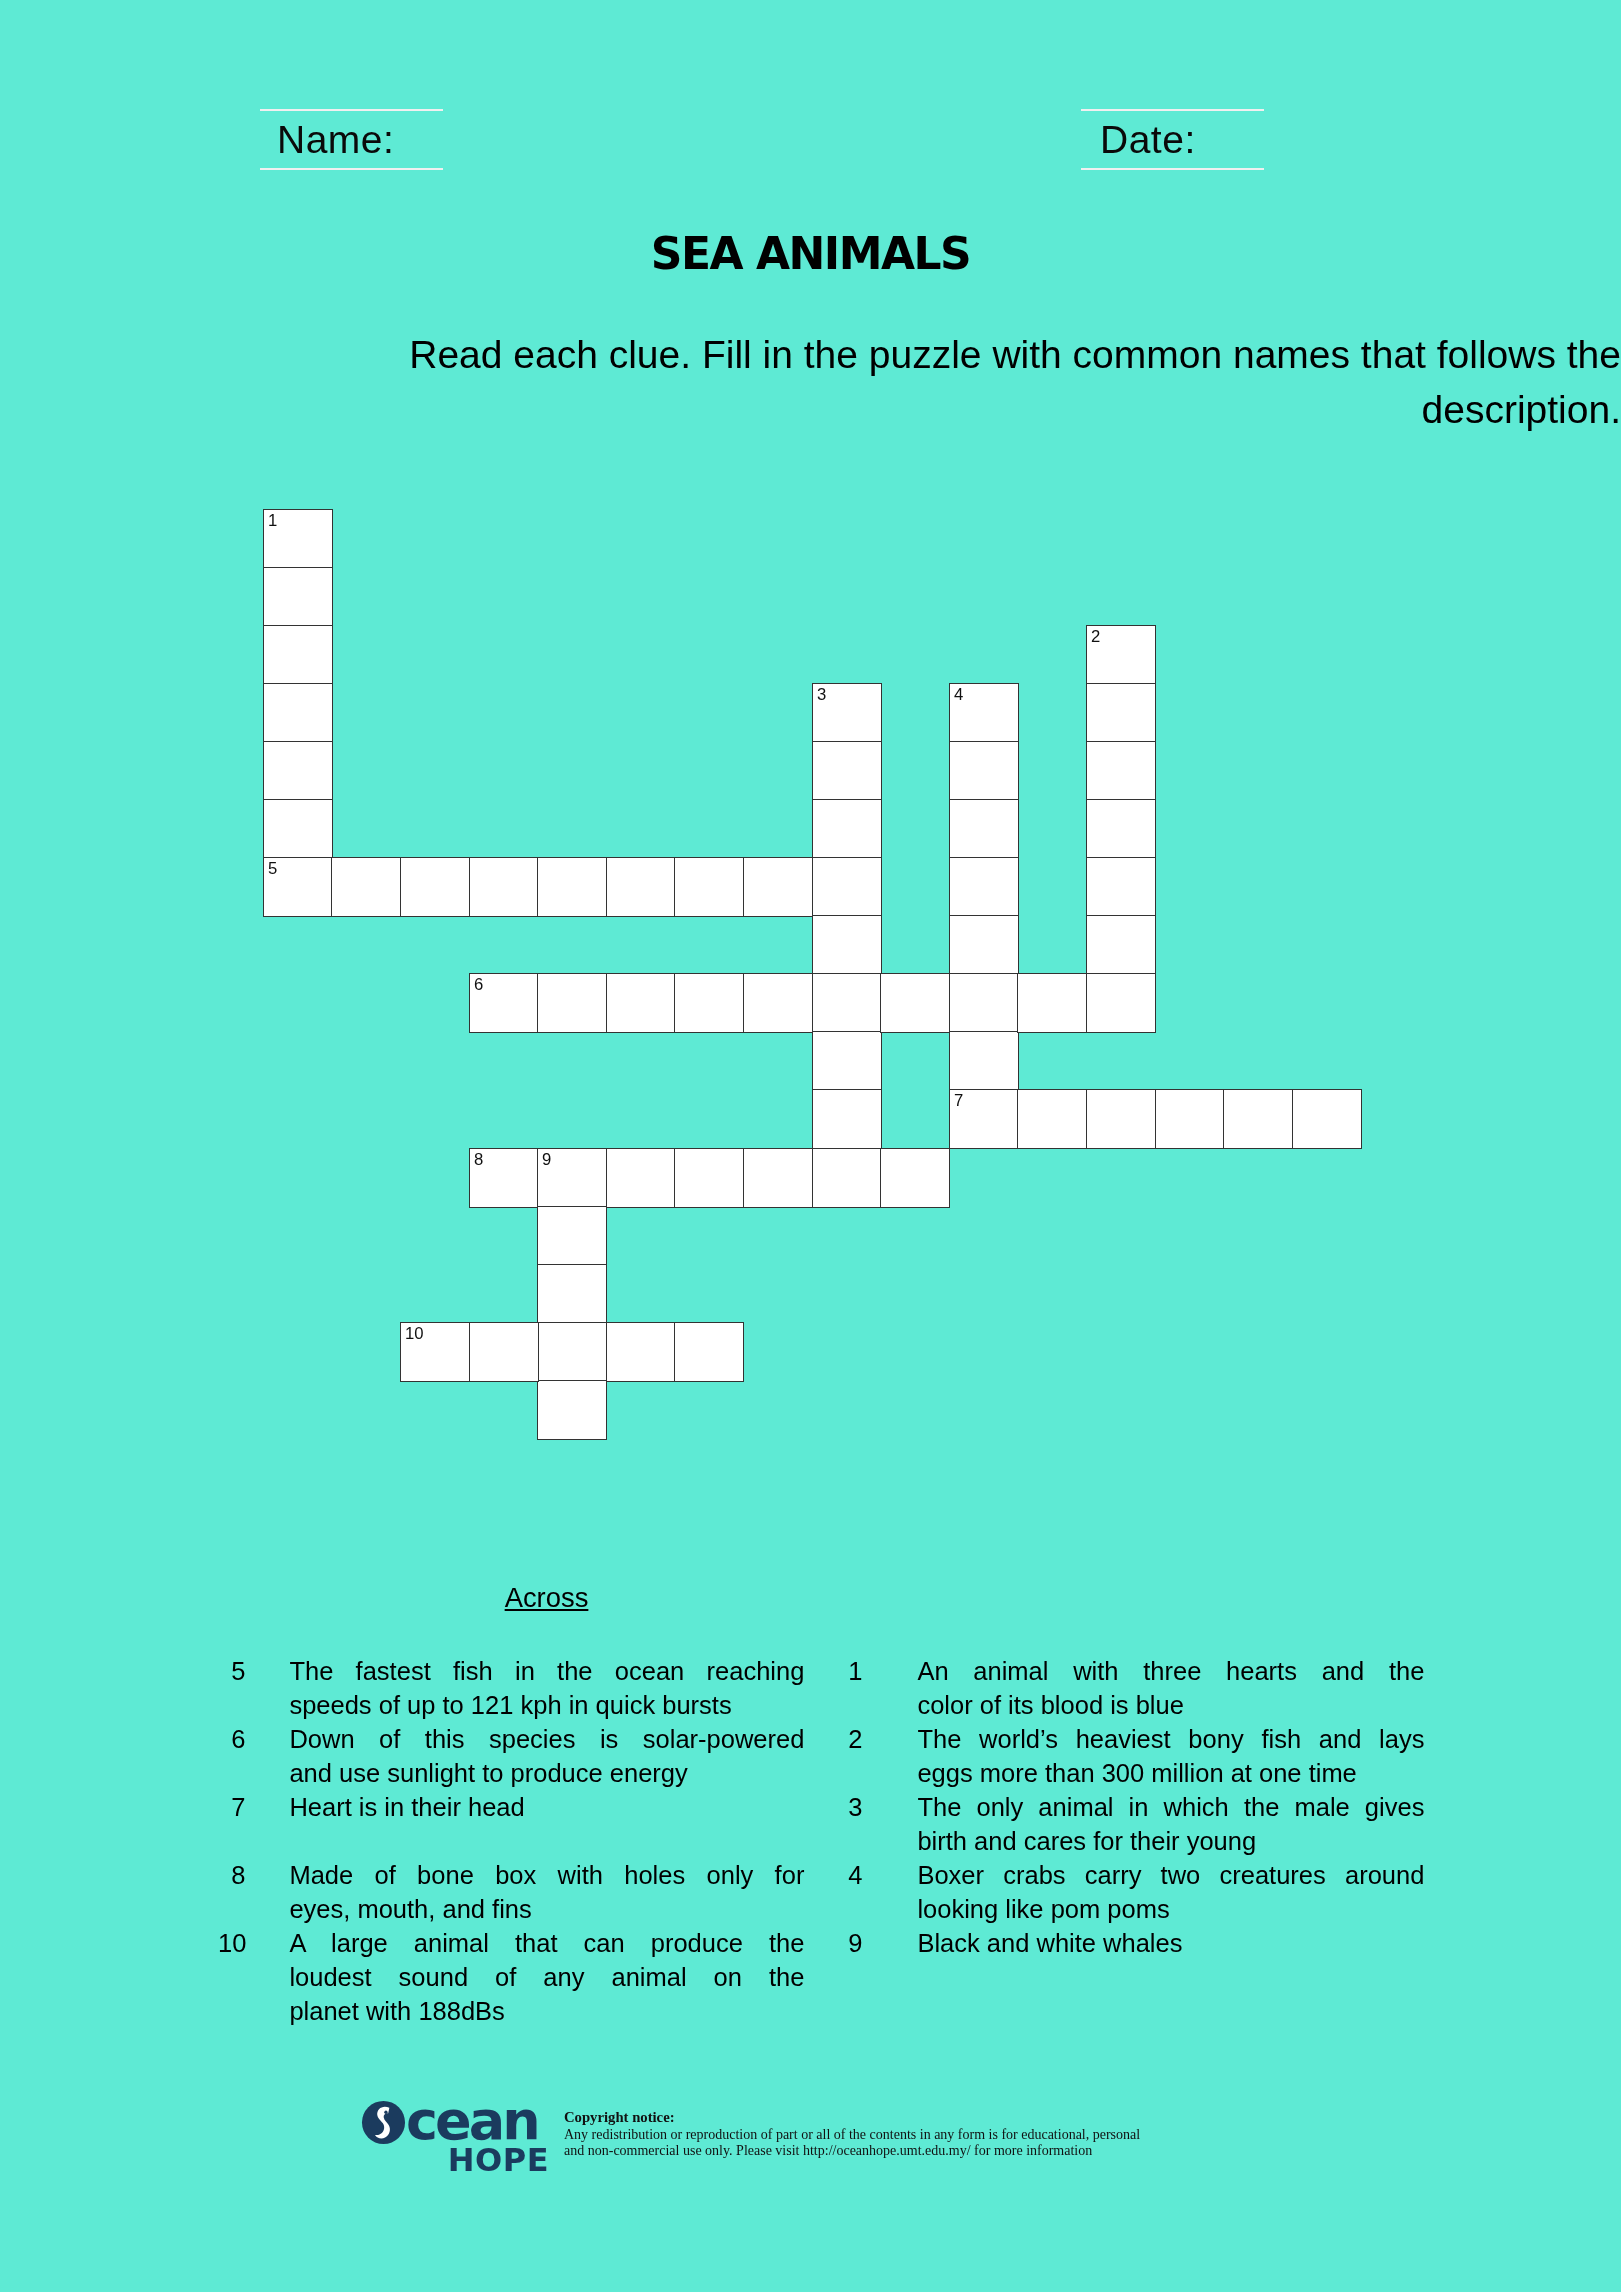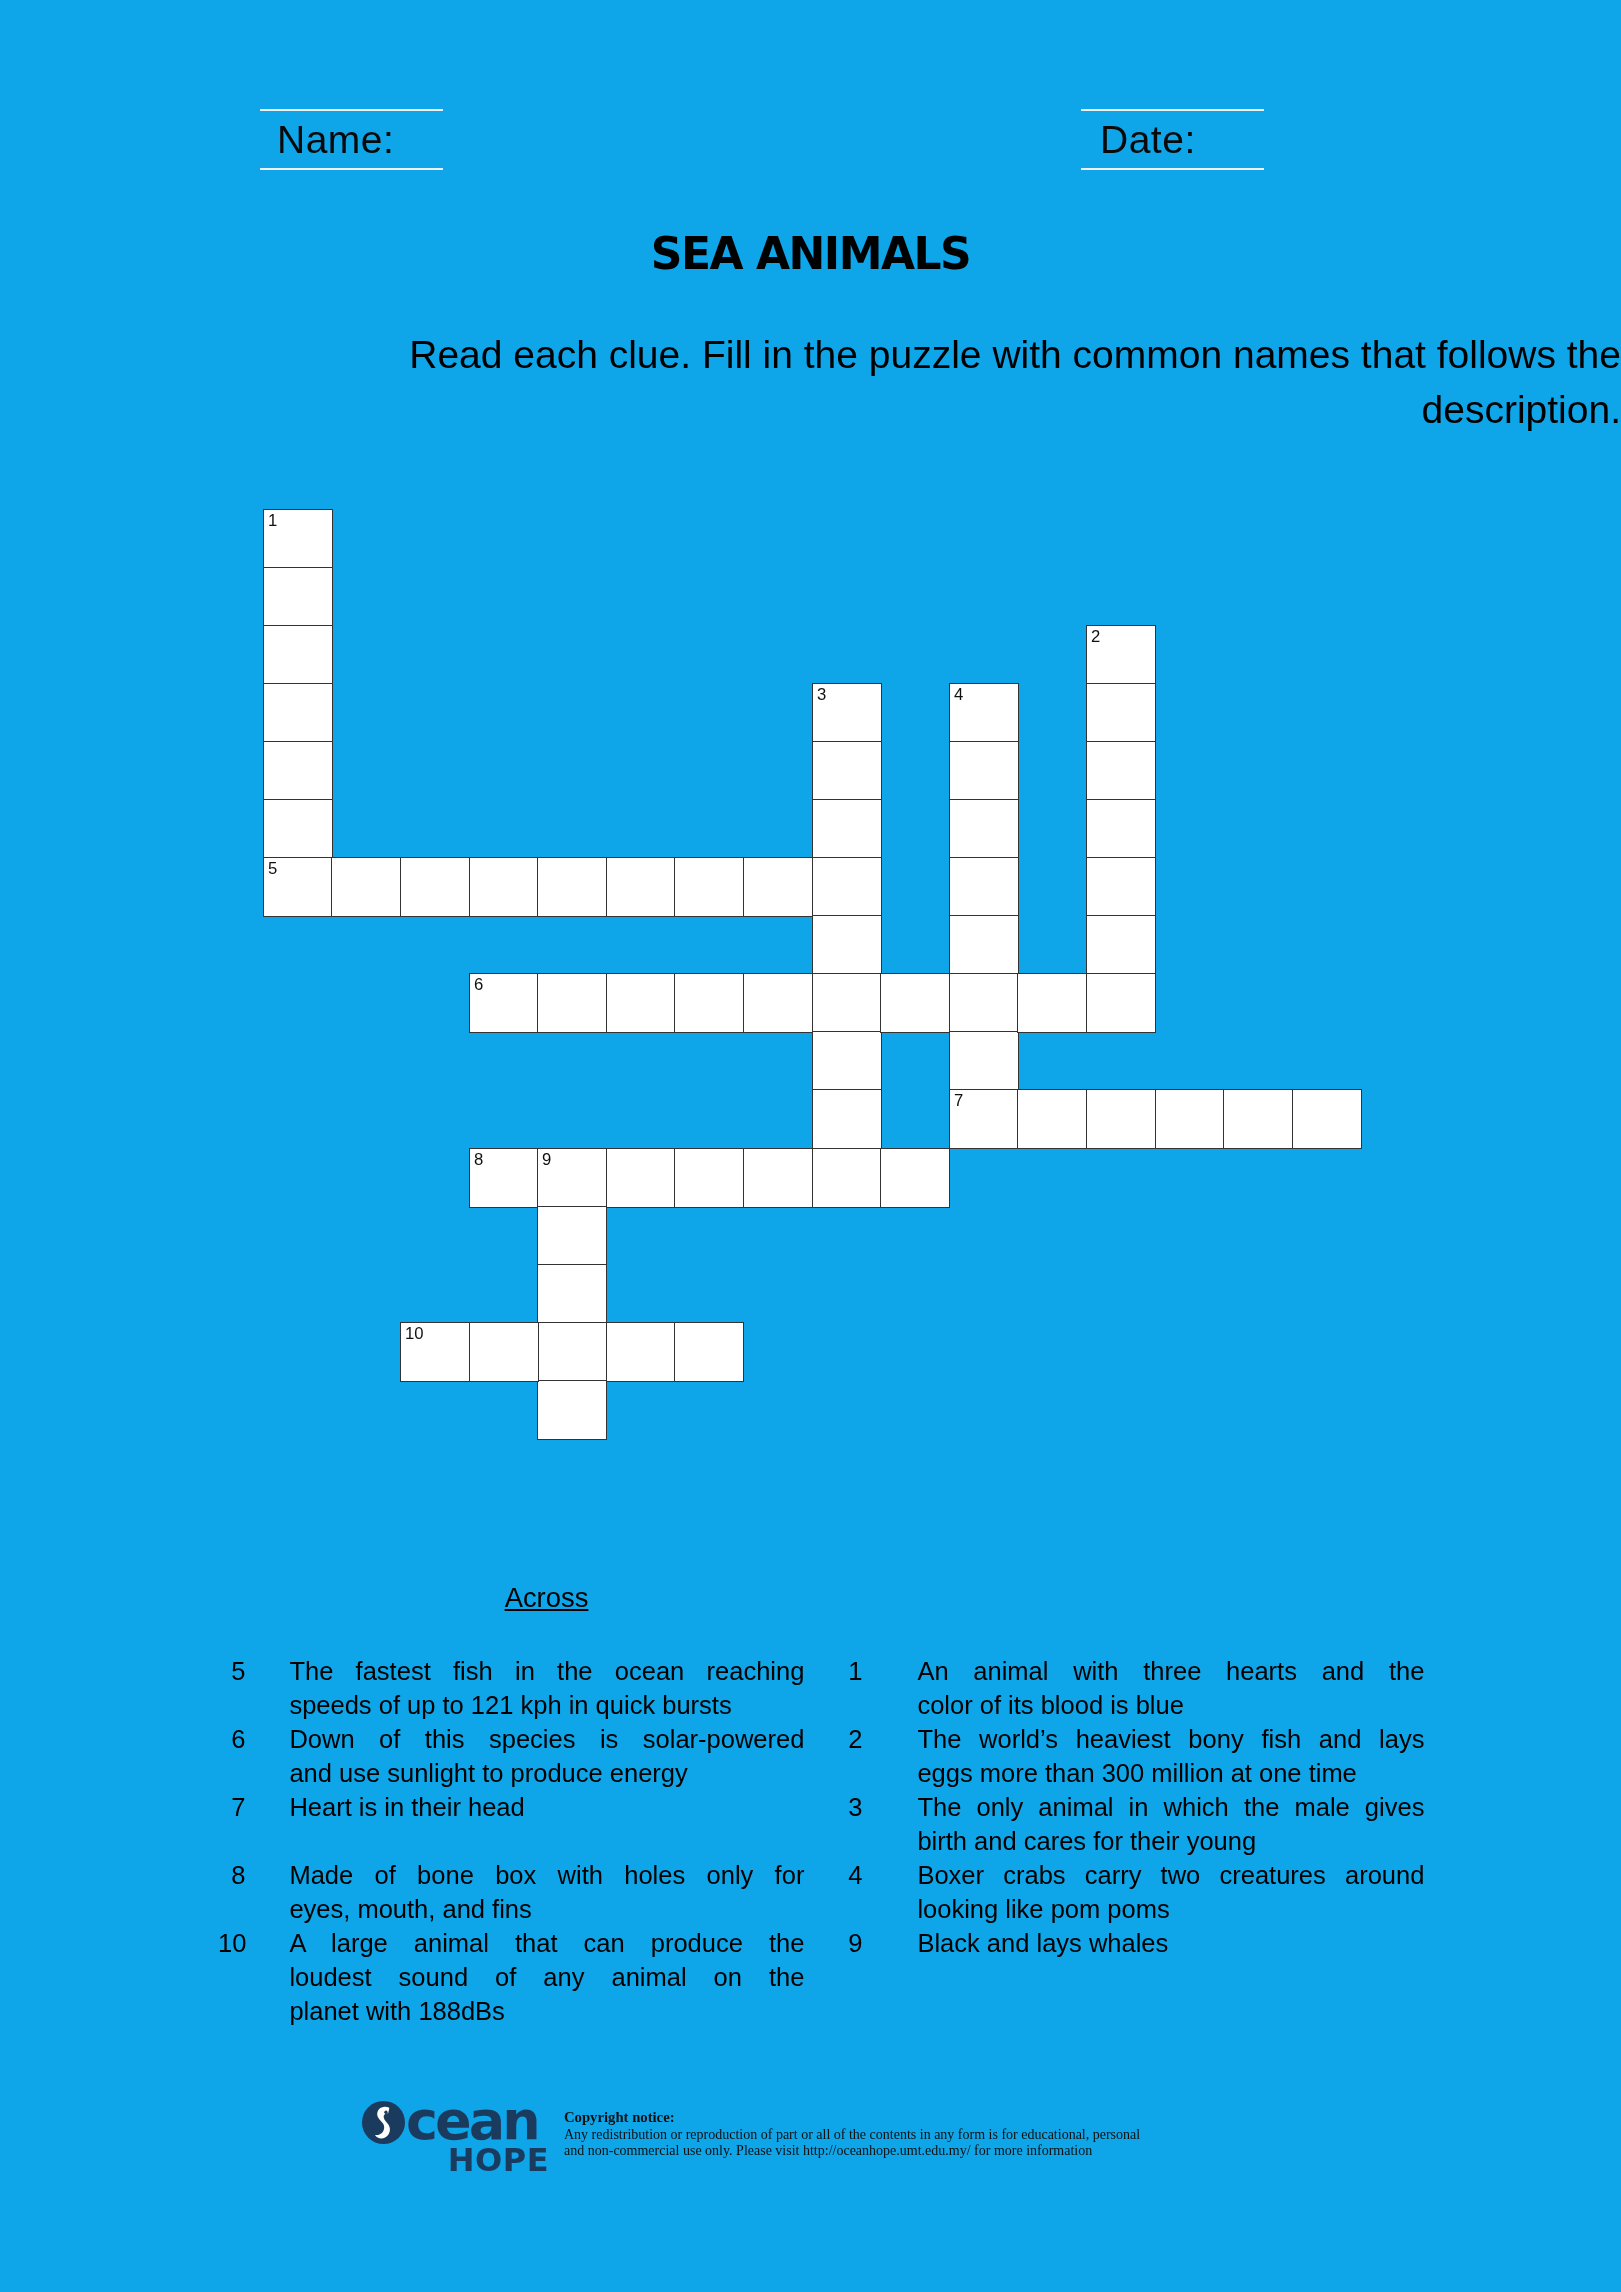--- a/index.html
+++ b/index.html
@@ -1,20 +1,20 @@
 <!DOCTYPE html>
 <html><head>
 <meta charset="utf-8">
 <style>
   html,body{margin:0;padding:0;background:#888;}
   .page{
     position:relative;
     width:1621px;height:2293px;
     margin:0 auto;
-    background:#0ea5e9;
+    background:#5eead4;
     font-family:"Liberation Sans", sans-serif;
     color:#0a0a0a;
     overflow:hidden;
   }
   .name-label{position:absolute;left:277px;top:118px;font-size:39px;letter-spacing:0.5px;}
   .date-label{position:absolute;left:1100px;top:118px;font-size:39px;letter-spacing:0.5px;}
   .faint-rule{position:absolute;height:2px;background:#f0f0f0;}
   .title{
     position:absolute;left:0;right:0;top:216px;margin:12px;
     text-align:center;
@@ -235,21 +235,21 @@
       <div class="clue">
         <div class="num">4</div>
         <div class="txt">
           <div class="just">Boxer crabs carry two creatures around</div>
           <div>looking like pom poms</div>
         </div>
       </div>
       <div class="clue">
         <div class="num">9</div>
         <div class="txt">
-          <div>Black and lays whales</div>
+          <div>Black and white whales</div>
         </div>
       </div>
     </div>
 
   <div class="logo">
     <div class="logo-ocean">
       <span class="oglyph">
         <svg width="45" height="45" viewBox="0 0 46 46">
           <circle cx="23" cy="23" r="22" fill="#1b3b5e"></circle>
           <path fill="#ffffff" d="M29 8c-6.5-3.5-13 1-12.4 7 .4 3.8 3.6 5.7 5.6 8.6 2.3 3.4 1.9 7.5-.9 10.2-1.8 1.7-4.4 2.5-7 1.9 1.9 3.4 6.6 4.5 10.3 2.7 4.6-2.3 6.4-8.2 3.7-12.8-1.8-3.1-4.6-4.5-5.1-8-.4-2.7 1.9-4.6 4.6-4.1l1.2-5.5z"></path>

